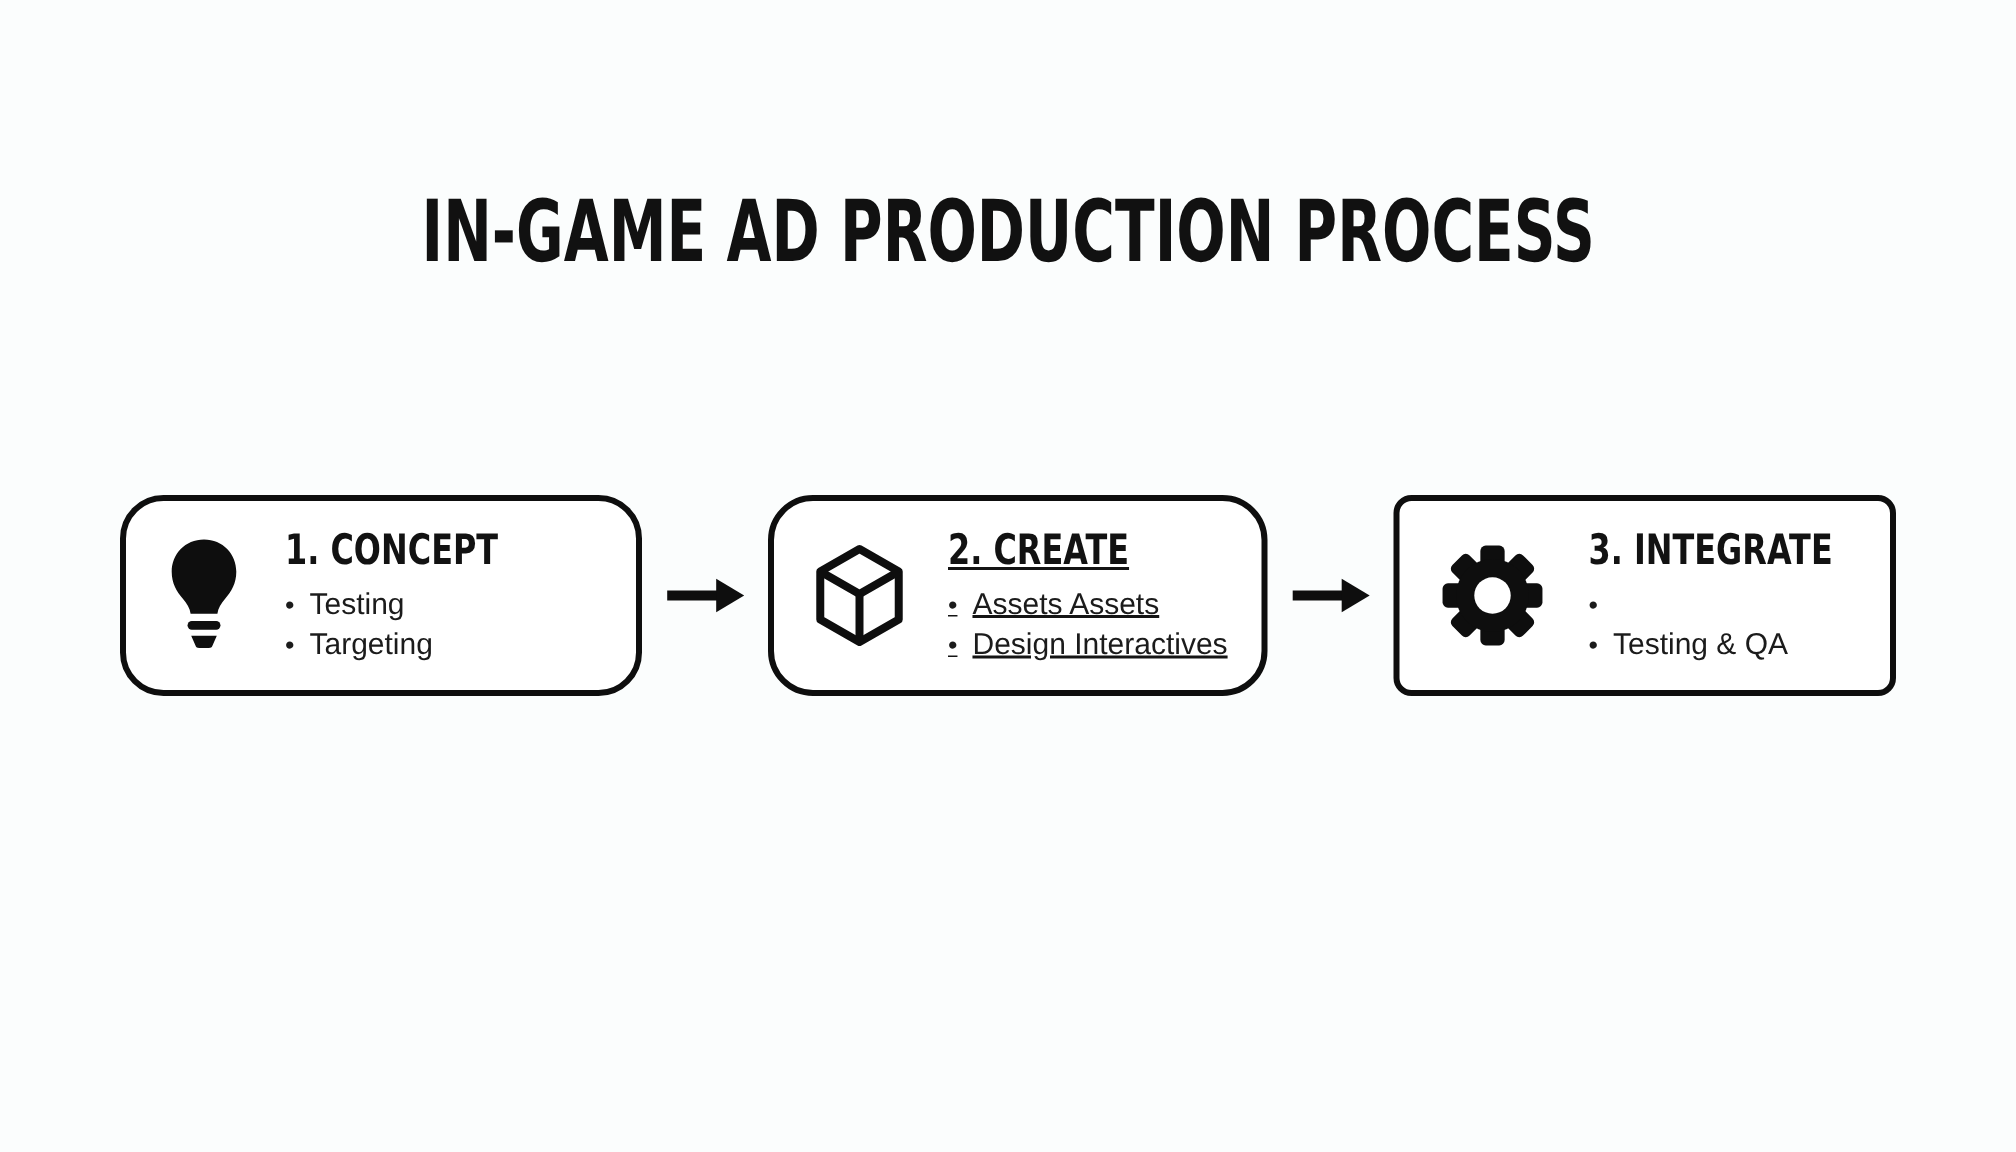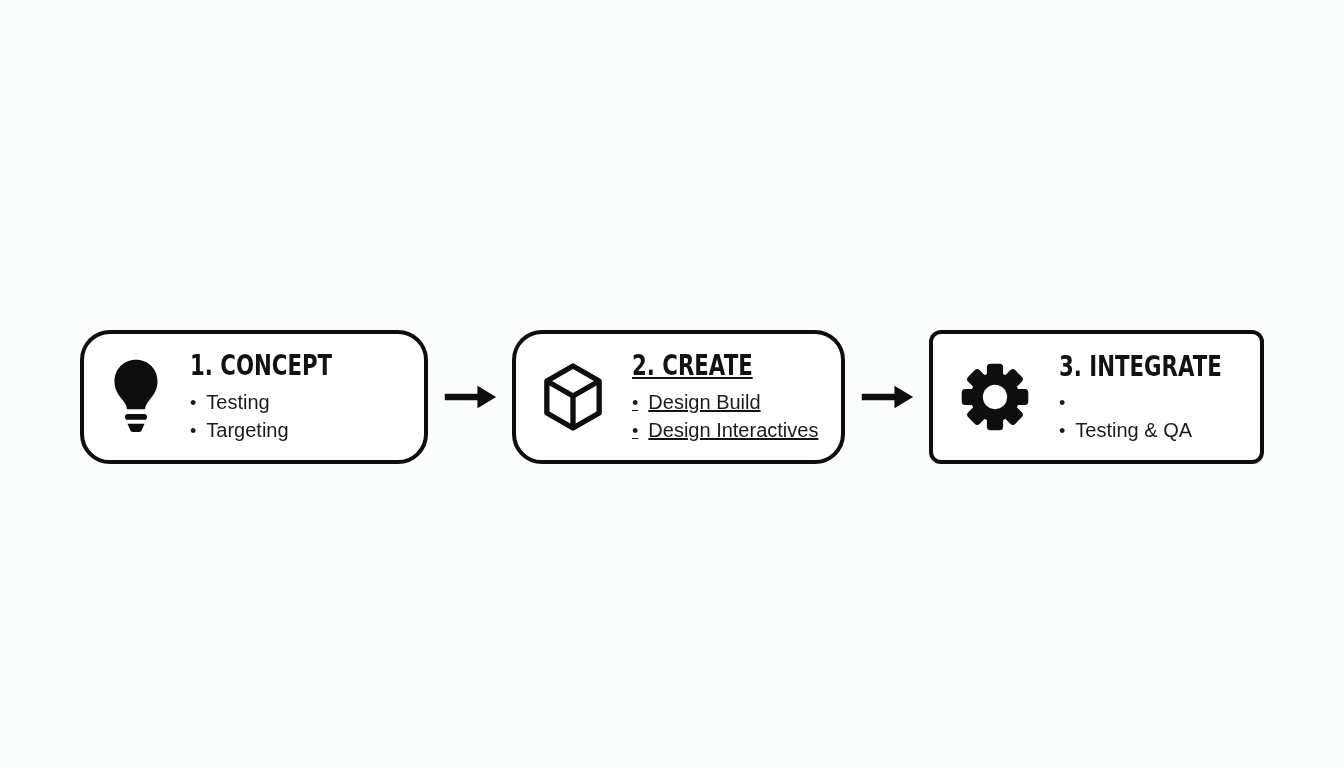--- a/index.html
+++ b/index.html
@@ -42,21 +42,21 @@
   .stage-box {
     height: 134px;
     background: #ffffff;
     border: 4px solid #0e0e0e;
     border-radius: 30px;
     display: flex;
     align-items: center;
     padding: 0 26px;
     gap: 28px;
   }
-  .stage-box.s1 { width: 348px; }
+  .stage-box.s1 { width: 348px; border-radius: 29px; }
   .stage-box.s2 { width: 333px; text-decoration: underline; }
   .stage-box.s3 { width: 335px; border-radius: 12px; }
 
   .stage-icon { flex: 0 0 auto; display: flex; align-items: center; justify-content: center; }
 
   .stage-text { display: flex; flex-direction: column; }
   .stage-heading {
     font-family: "DejaVu Sans", "Liberation Sans", sans-serif;
     font-weight: 800;
     font-size: 28px;
@@ -77,20 +77,23 @@
   }
   .bullet-dot { font-size: 18px; color: #1b1b1b; }
 
   .arrow { flex: 0 0 auto; width: 56px; height: 30px; }
 </style>
 </head>
 <body>
 
 <div class="page">
 
+  <div class="title-wrap">
+    <span class="title">IN-GAME AD PRODUCTION PROCESS</span>
+  </div>
 
   <div class="flow">
 
     <div class="stage-box s1">
       <span class="stage-icon">
         <svg width="52" height="84" viewBox="0 0 64 96">
           <path fill="#0e0e0e" d="M32 2 C47.5 2 58.5 14 58.5 28.5 C58.5 38 54.5 44.5 49.5 50.5 C46 54.8 43.5 58.5 43 63 L21 63 C20.5 58.5 18 54.8 14.5 50.5 C9.5 44.5 5.5 38 5.5 28.5 C5.5 14 16.5 2 32 2 Z"></path>
           <rect fill="#0e0e0e" x="18.5" y="69" width="27" height="7" rx="3.5"></rect>
           <path fill="#0e0e0e" d="M21.5 81 L42.5 81 L39 89 C38.5 90.5 37.5 91 36 91 L28 91 C26.5 91 25.5 90.5 25 89 Z"></path>
         </svg>
@@ -122,21 +125,21 @@
             <path d="M32 4 L59 19.5 L59 52.5 L32 68 L5 52.5 L5 19.5 Z"></path>
             <path d="M5 19.5 L32 35 L59 19.5"></path>
             <path d="M32 35 L32 68"></path>
           </g>
         </svg>
       </span>
       <div class="stage-text">
         <span class="stage-heading">2. CREATE</span>
         <div class="bullet-row">
           <span class="bullet-dot">•</span>
-          <span>Design Build</span>
+          <span>Assets Assets</span>
         </div>
         <div class="bullet-row">
           <span class="bullet-dot">•</span>
           <span>Design Interactives</span>
         </div>
       </div>
     </div>
 
     <span class="arrow">
       <svg width="56" height="30" viewBox="0 0 60 30">

